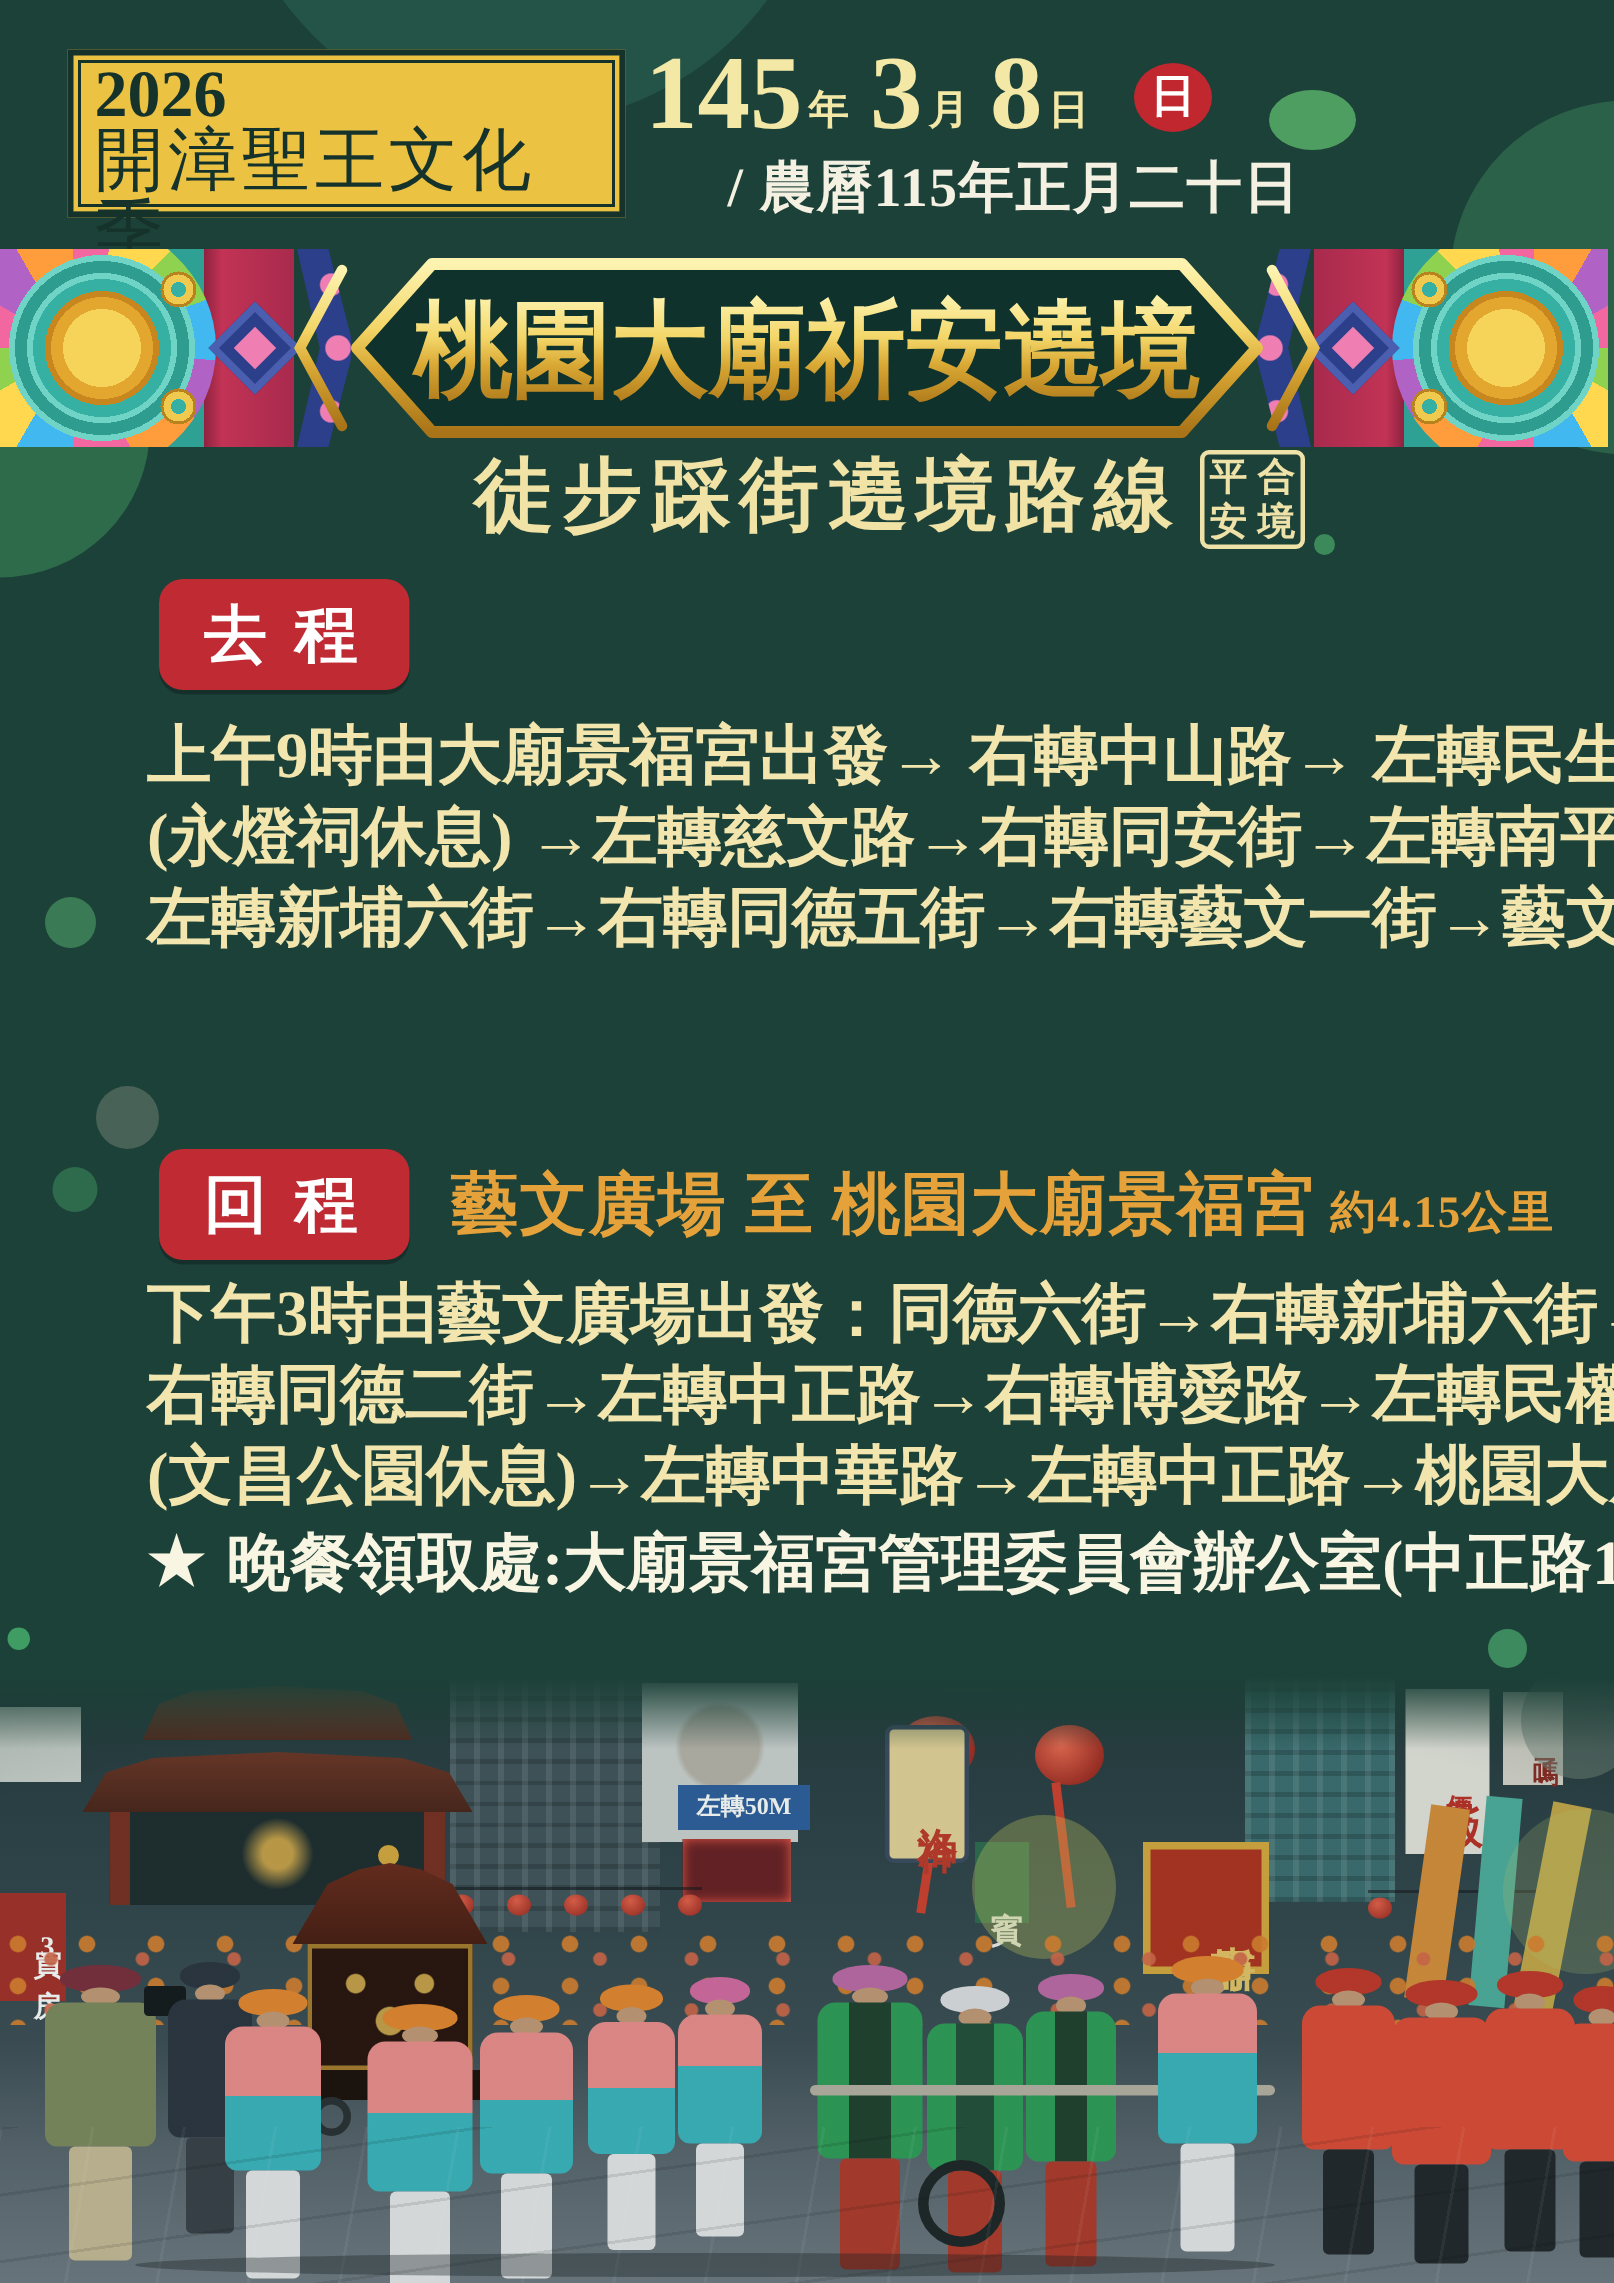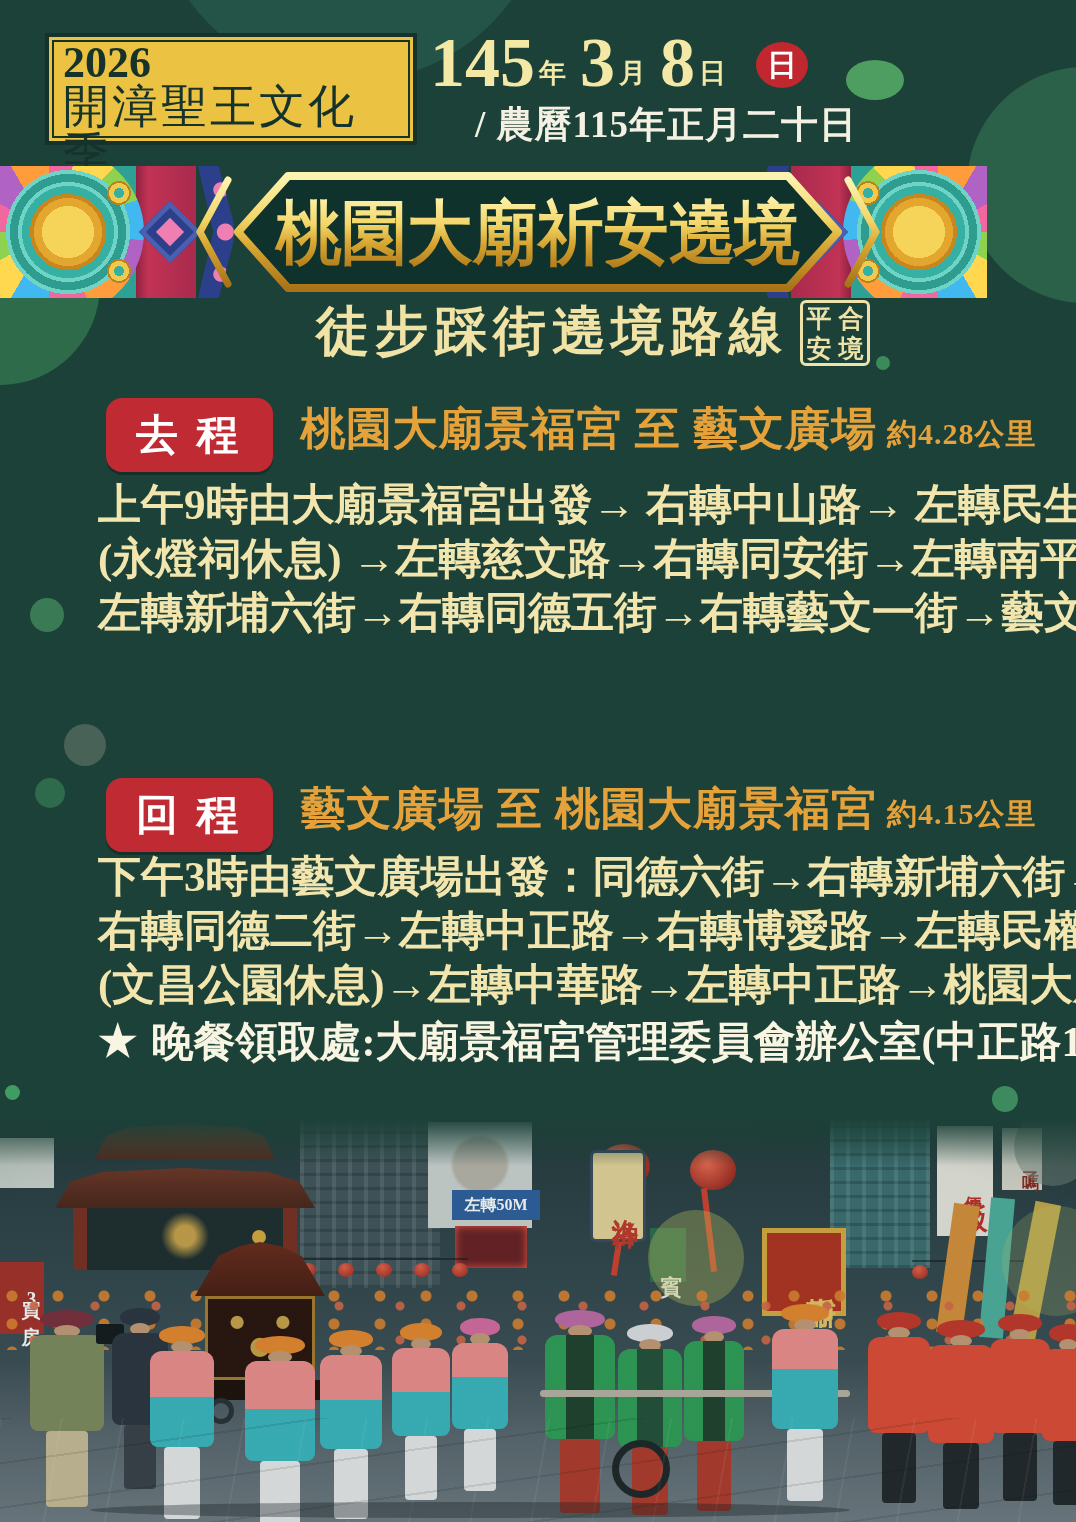--- a/index.html
+++ b/index.html
@@ -17,24 +17,24 @@
   .tb-year{font-size:44px;font-weight:bold;line-height:.9;}
   .tb-en{font-size:13px;font-variant:small-caps;letter-spacing:2px;font-weight:bold;line-height:1.1;}
   .tb-event{font-size:46px;font-weight:normal;letter-spacing:3px;line-height:1.05;}
 
   .date-block{position:absolute;left:430px;top:28px;display:flex;align-items:flex-end;color:#f3e8a6;}
   .d-num{font-size:70px;font-weight:bold;line-height:1;}
   .d-unit{font-size:27px;font-weight:bold;margin:0 14px 7px 4px;}
   .weekday-badge{display:inline-block;width:52px;height:46px;border-radius:50%;
     background:#c0272f;color:#fff;font-size:30px;font-weight:bold;text-align:center;
     line-height:46px;margin:0 0 10px 16px;}
-  .lunar{position:absolute;left:475px;top:100px;color:#f4f1e3;font-size:37px;font-weight:600;letter-spacing:1px;}
-
-  
-  .banner{position:absolute;left:0;top:166px;width:987px;height:132px;}
+  .lunar{position:absolute;left:485px;top:100px;color:#f4f1e3;font-size:37px;font-weight:600;letter-spacing:1px;}
+
+  
+  .banner{position:absolute;left:0;top:166px;width:1072px;height:132px;}
   .deco{position:absolute;top:0;bottom:0;width:234px;overflow:hidden;
     background:linear-gradient(90deg,#2fa094 0,#2fa094 136px,#8e2240 136px,#c23355 148px,#a82a4d 196px,rgba(0,0,0,0) 196px);}
   .deco.left{left:0;}
   .deco.right{right:0;transform:scaleX(-1);}
   .rays{position:absolute;left:-46px;top:-22px;width:190px;height:176px;border-radius:50%;
     background:conic-gradient(#f2679f 0 20deg,#ffd84f 20deg 45deg,#8fd24f 45deg 70deg,#41b9f0 70deg 95deg,#b063c4 95deg 120deg,#ff9d3c 120deg 150deg,#f2679f 150deg 180deg,#41b9f0 180deg 210deg,#ffd84f 210deg 240deg,#8fd24f 240deg 270deg,#f2679f 270deg 300deg,#b063c4 300deg 330deg,#ff9d3c 330deg 360deg);}
   .face{position:absolute;left:4px;top:2px;width:128px;height:128px;border-radius:50%;
     background:radial-gradient(circle at 50% 50%,#f6d45a 0 26px,#e3a62e 26px 34px,#c8861f 34px 38px,#35b0a2 38px 46px,#6fd3c6 46px 50px,#2e9c8f 50px 58px,#6fd3c6 58px 62px,rgba(0,0,0,0) 62px);}
   .curl{position:absolute;width:26px;height:26px;border-radius:50%;
     background:radial-gradient(circle,#35b0a2 0 5px,#f0c94f 5px 10px,#b8831f 10px 12px,rgba(0,0,0,0) 12px);}
@@ -52,21 +52,21 @@
   .subtitle{position:absolute;left:316px;top:302px;color:#f1e3a6;font-size:53px;
     font-weight:bold;letter-spacing:6px;line-height:1.1;margin:0;}
   .seal{position:absolute;left:800px;top:300px;width:70px;height:66px;box-sizing:border-box;
     border:3px solid #efe2a8;border-radius:6px;display:grid;
     grid-template-columns:1fr 1fr;grid-template-rows:1fr 1fr;place-items:center;
     color:#efe2a8;font-size:25px;font-weight:bold;line-height:1;}
 
   
   .leg-head{position:absolute;display:flex;align-items:center;gap:28px;}
   .leg-badge{background:#bf2a33;border-radius:16px;color:#fff;font-size:42px;font-weight:bold;
-    letter-spacing:4px;padding:9px 30px;box-shadow:0 3px 0 rgba(0,0,0,.25);margin-top:12px;}
+    letter-spacing:4px;padding:9px 30px;box-shadow:0 3px 0 rgba(0,0,0,.25);}
   .leg-title{color:#e5a23b;font-size:45px;font-weight:bold;letter-spacing:1px;white-space:nowrap;}
   .leg-dist{color:#e5a23b;font-size:30px;font-weight:bold;margin-left:10px;}
   .route{position:absolute;left:98px;width:920px;color:#f2e6ae;font-size:43px;
     font-weight:600;line-height:54px;white-space:nowrap;}
   .notes{position:absolute;left:98px;width:930px;color:#f9f5e3;font-size:42px;
     font-weight:600;line-height:55px;white-space:nowrap;}
   .star{margin-right:14px;font-size:44px;}
 
   
   .photo{position:absolute;left:0;top:1118px;width:1076px;height:404px;overflow:hidden;
@@ -166,23 +166,20 @@
   <h2 class="subtitle">徒步踩街遶境路線</h2>
   <div class="seal">
     <span>平</span>
     <span>合</span>
     <span>安</span>
     <span>境</span>
   </div>
 
   <div class="leg-head" style="left:106px;top:386px;">
     <span class="leg-badge">去 程</span>
-    <span class="leg-title">
-      <span>桃園大廟景福宮 至 藝文廣場</span><span class="leg-dist">約4.28公里</span>
-    </span>
   </div>
   <div class="route" style="top:478px;">
     <div>上午9時由大廟景福宮出發→ 右轉中山路→ 左轉民生路</div>
     <div>(永燈祠休息) →左轉慈文路→右轉同安街→左轉南平路→</div>
     <div>左轉新埔六街→右轉同德五街→右轉藝文一街→藝文廣場</div>
   </div>
 
   <div class="leg-head" style="left:106px;top:766px;">
     <span class="leg-badge">回 程</span>
     <span class="leg-title">

